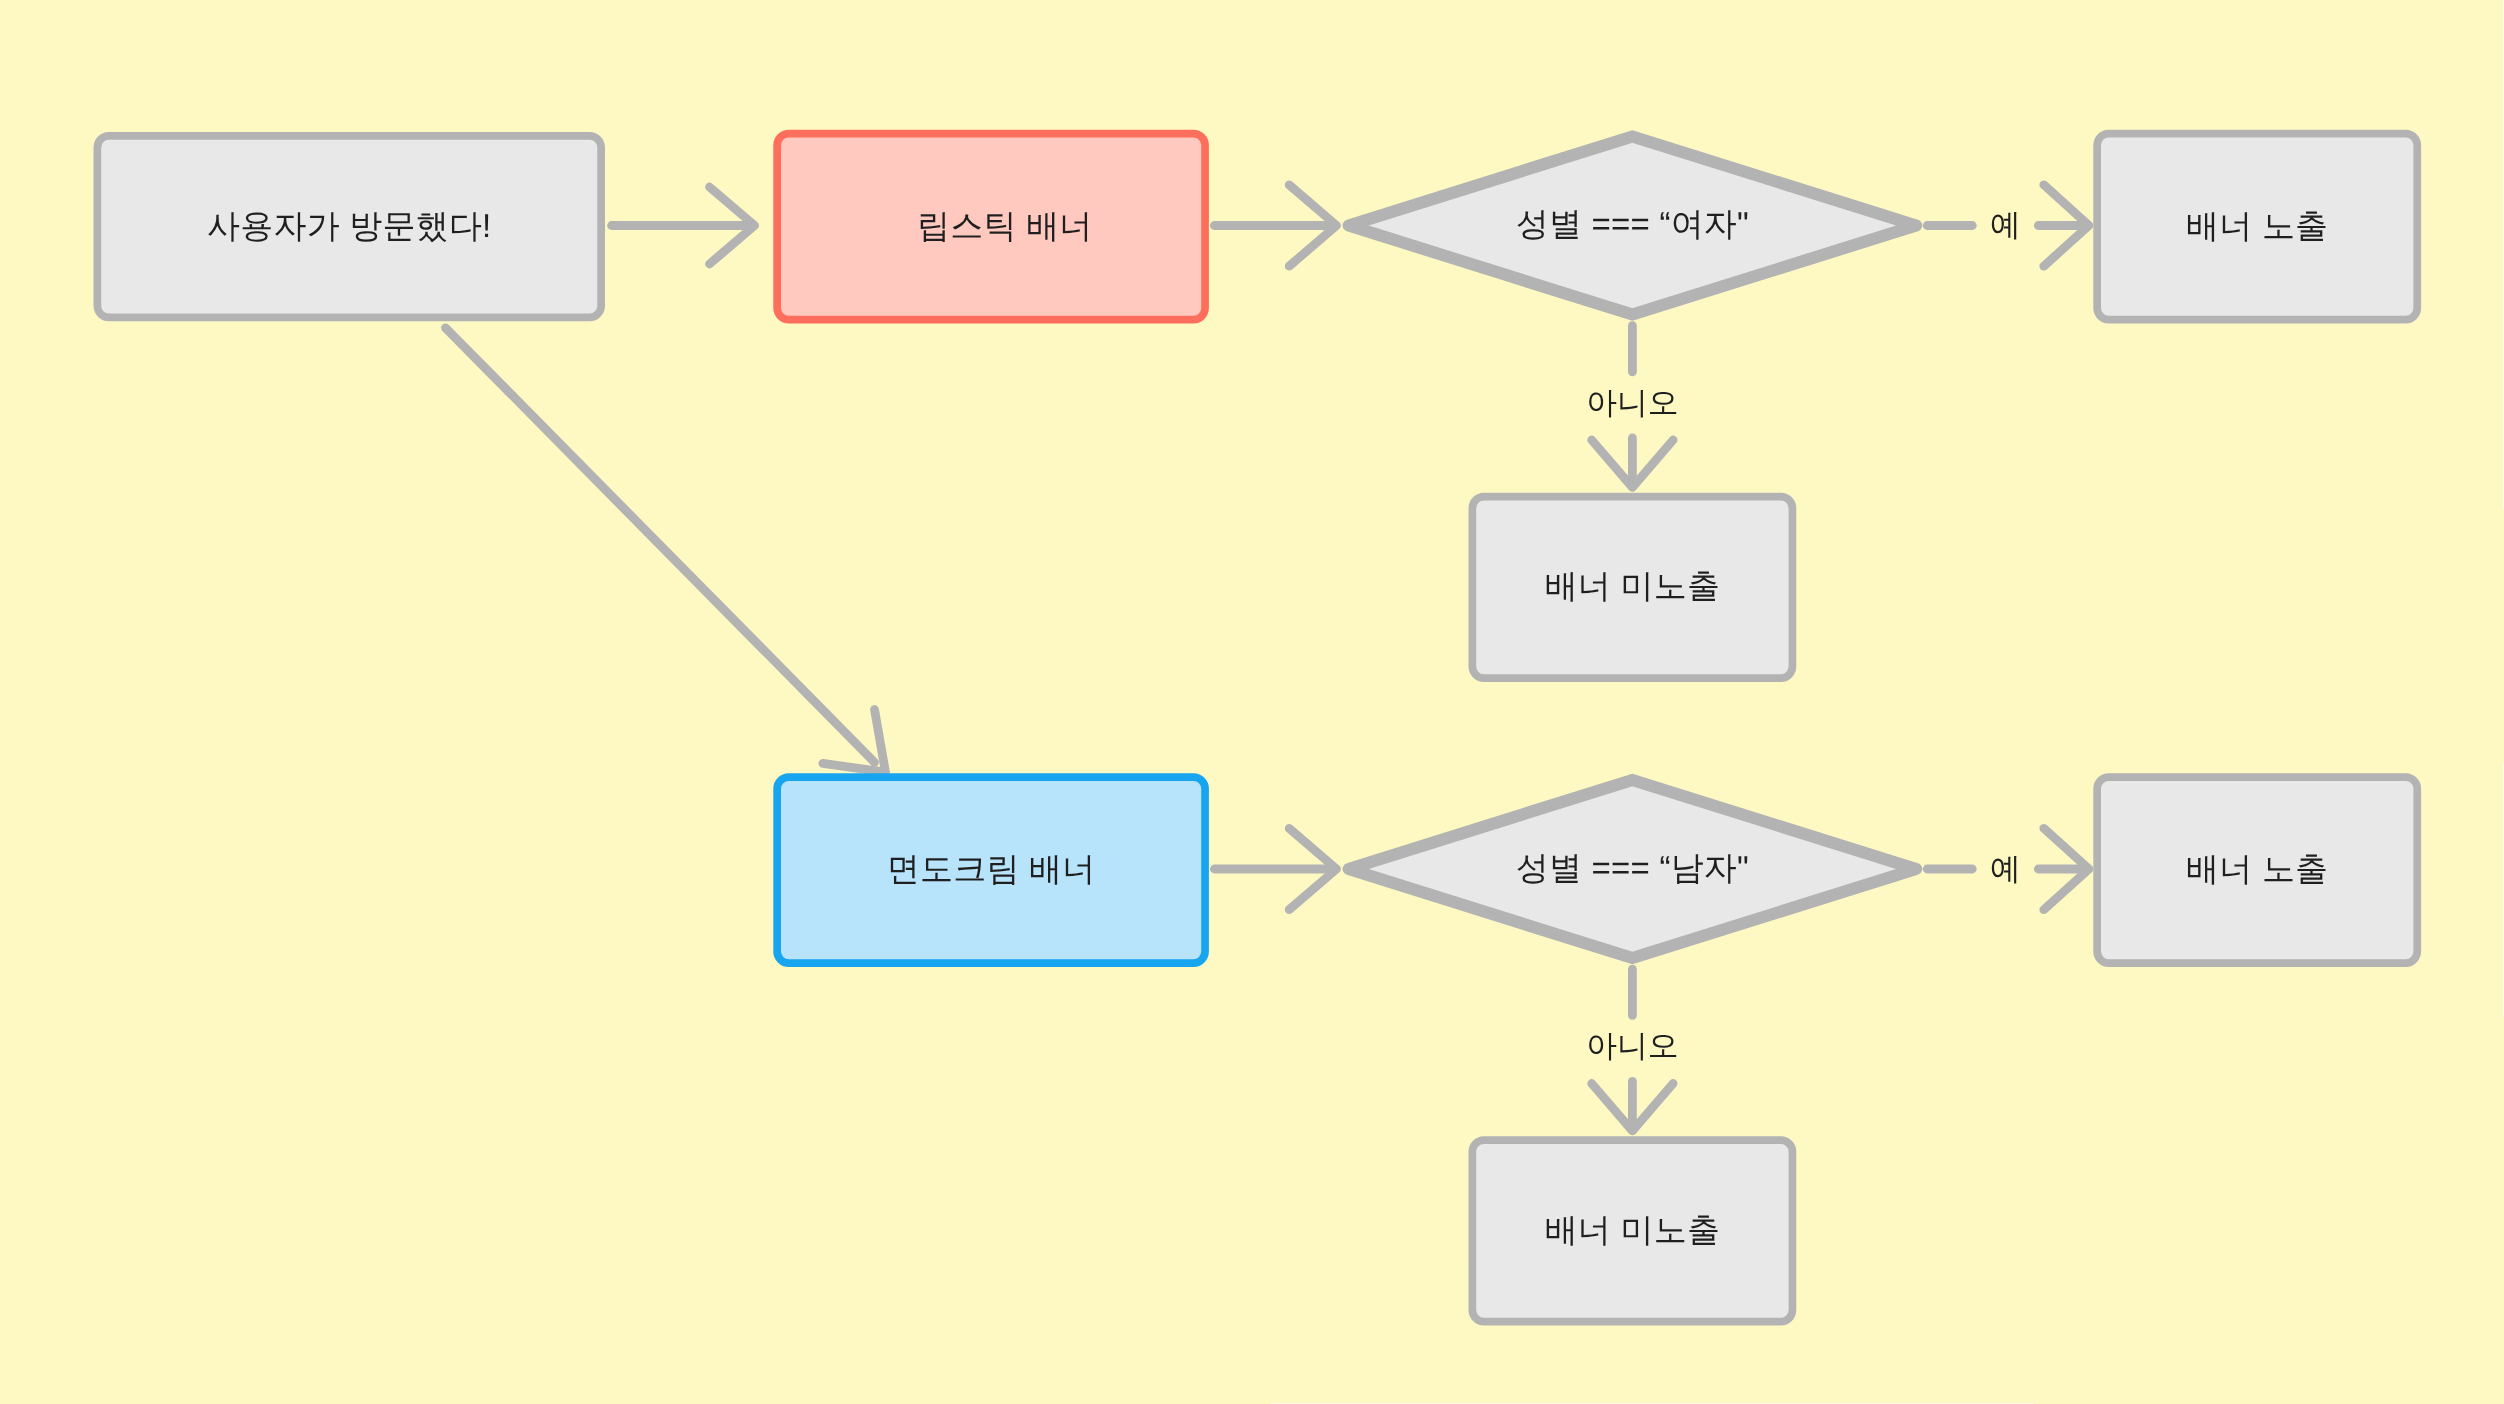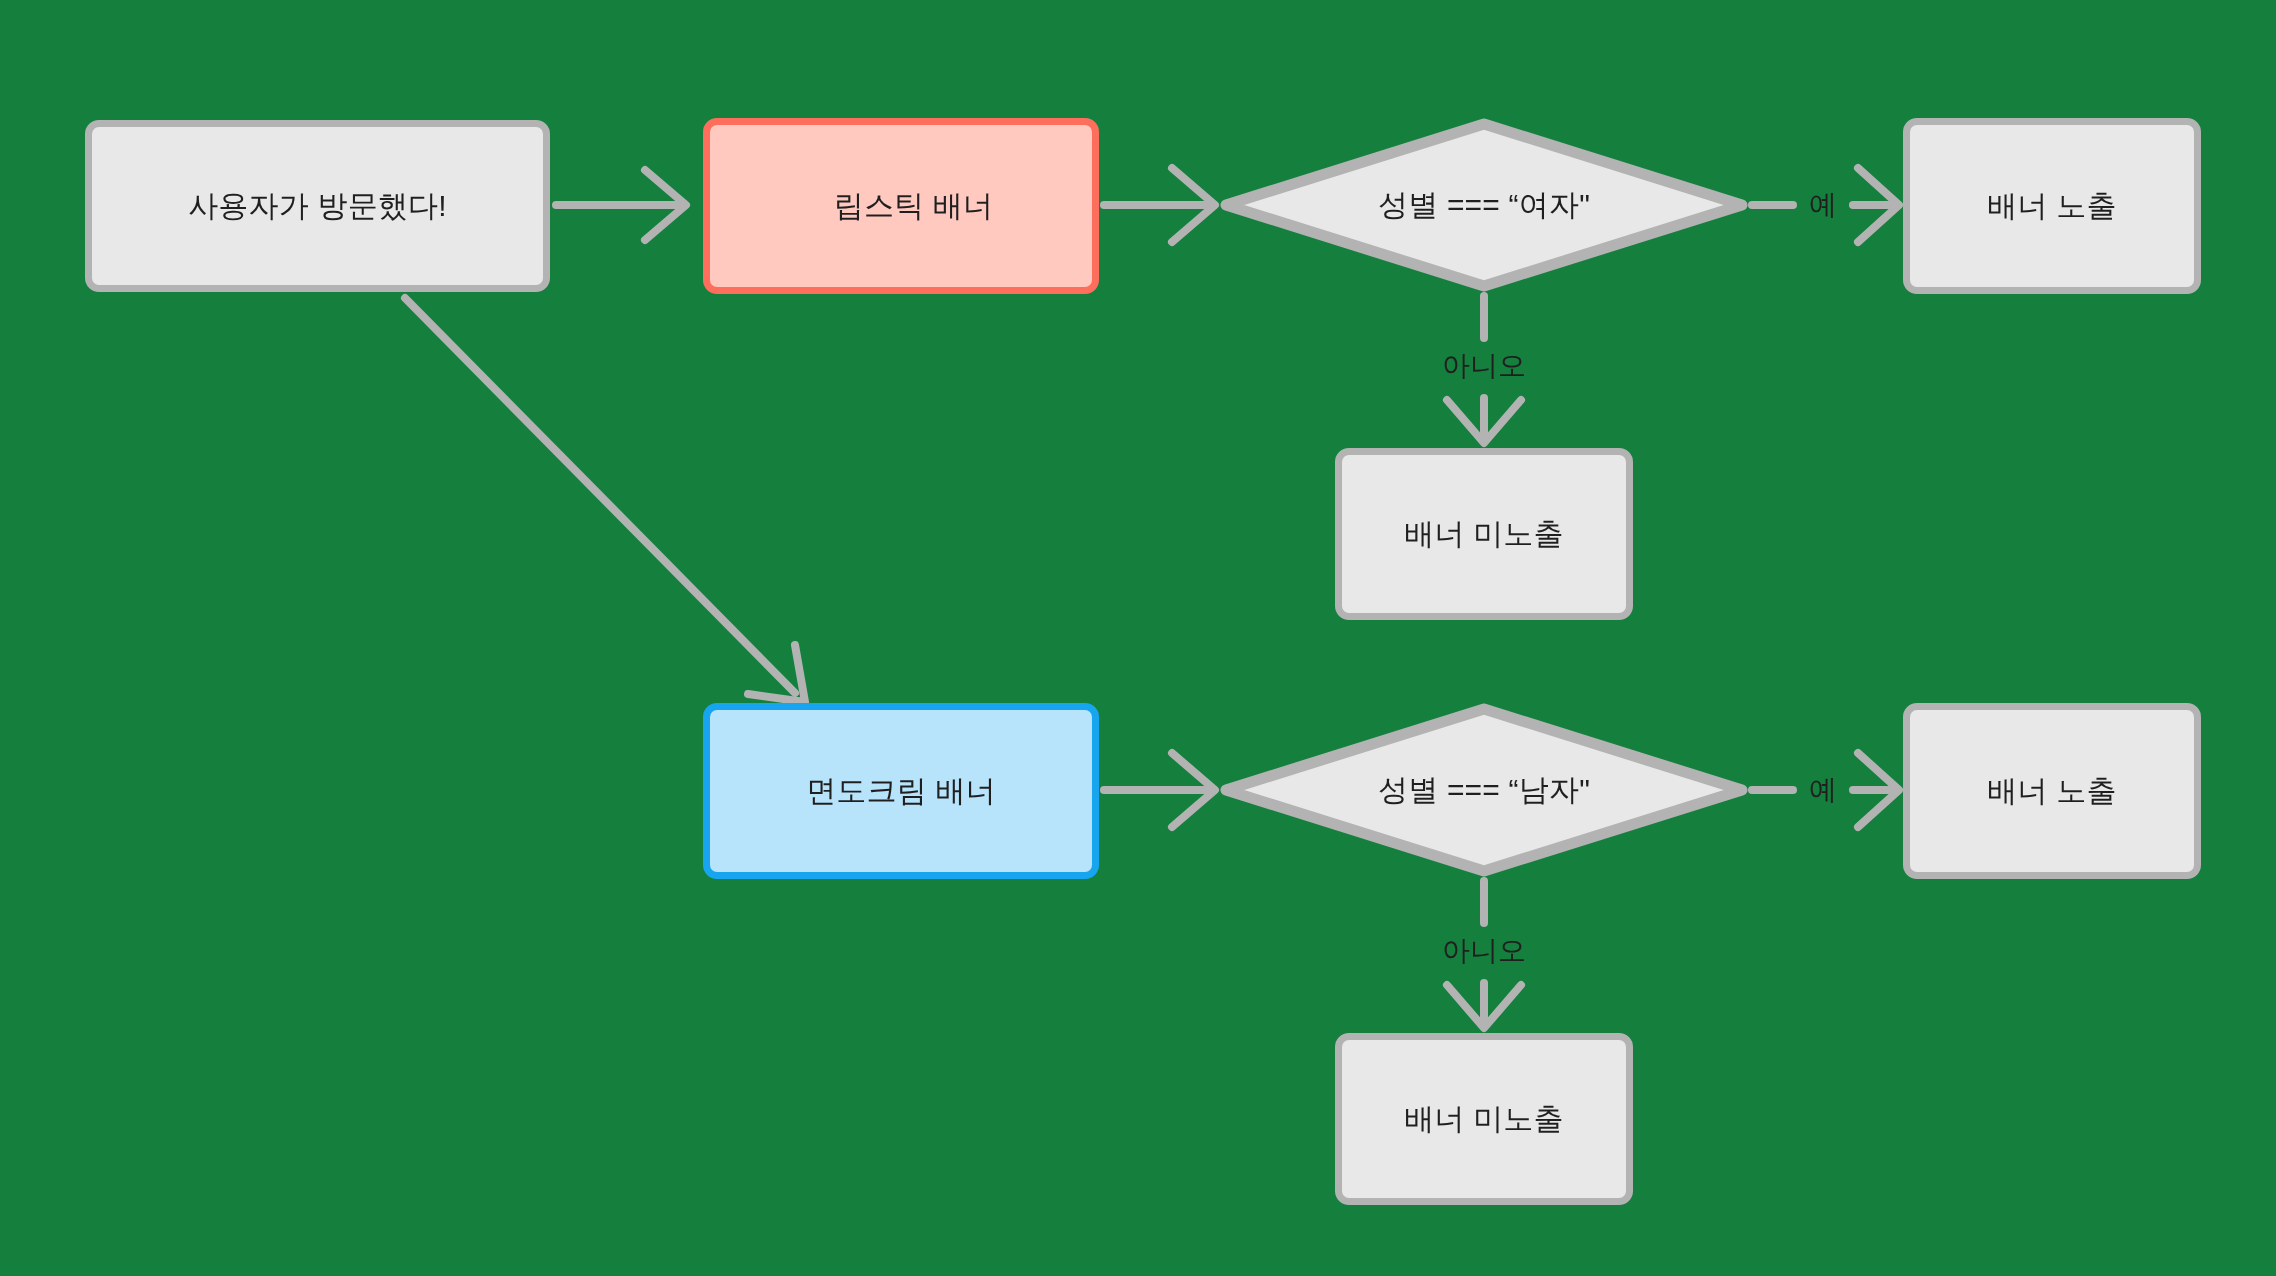--- a/index.html
+++ b/index.html
@@ -8,21 +8,21 @@
     padding: 0;
     background: #ffffff;
   }
   body {
     font-family: "Liberation Sans", "DejaVu Sans", sans-serif;
   }
   #canvas {
     position: relative;
     width: 2276px;
     height: 1276px;
-    background: #15803d;
+    background: #fef9c3;
     overflow: hidden;
   }
   #edges {
     position: absolute;
     left: 0;
     top: 0;
     width: 2276px;
     height: 1276px;
     pointer-events: none;
   }

